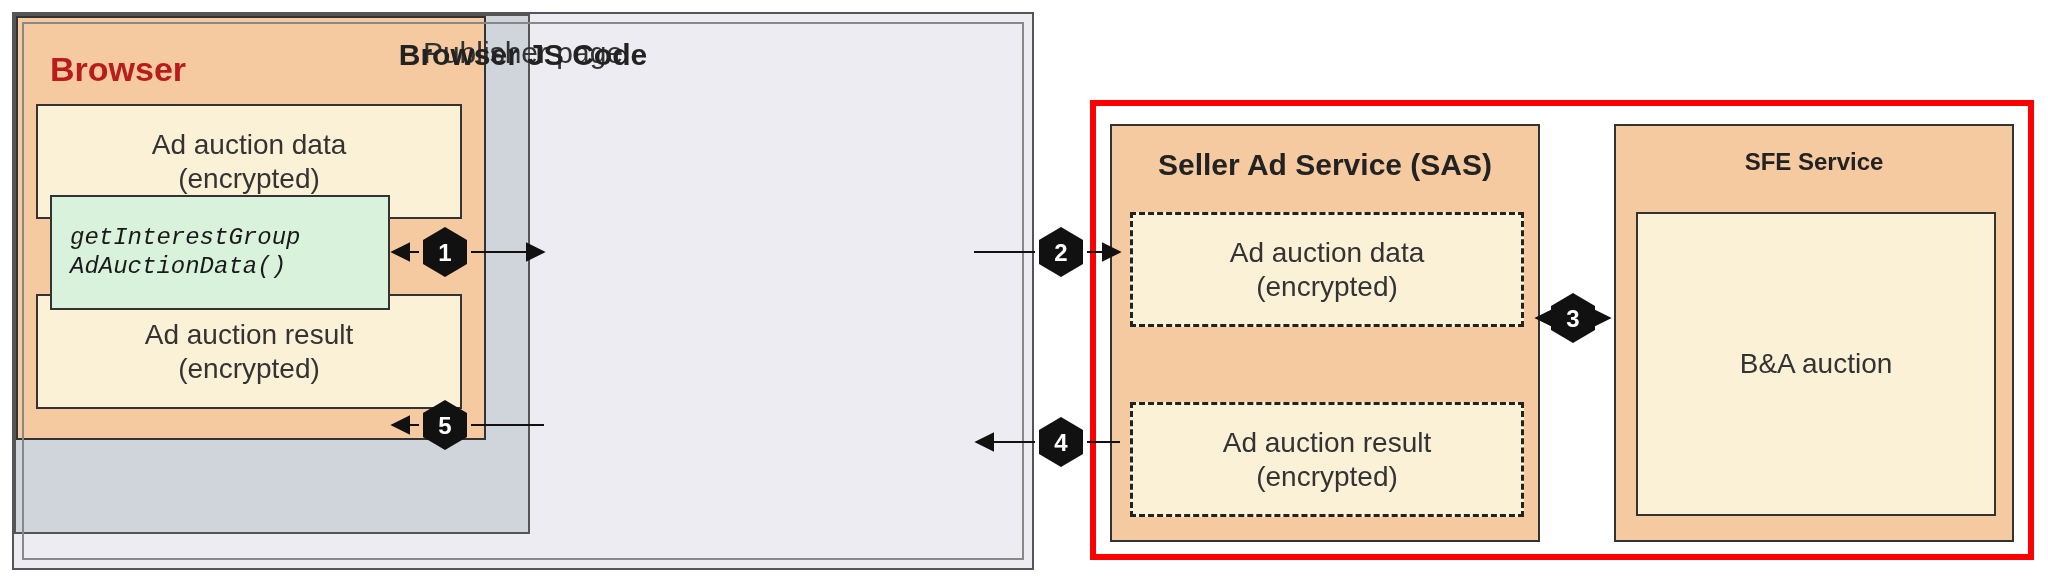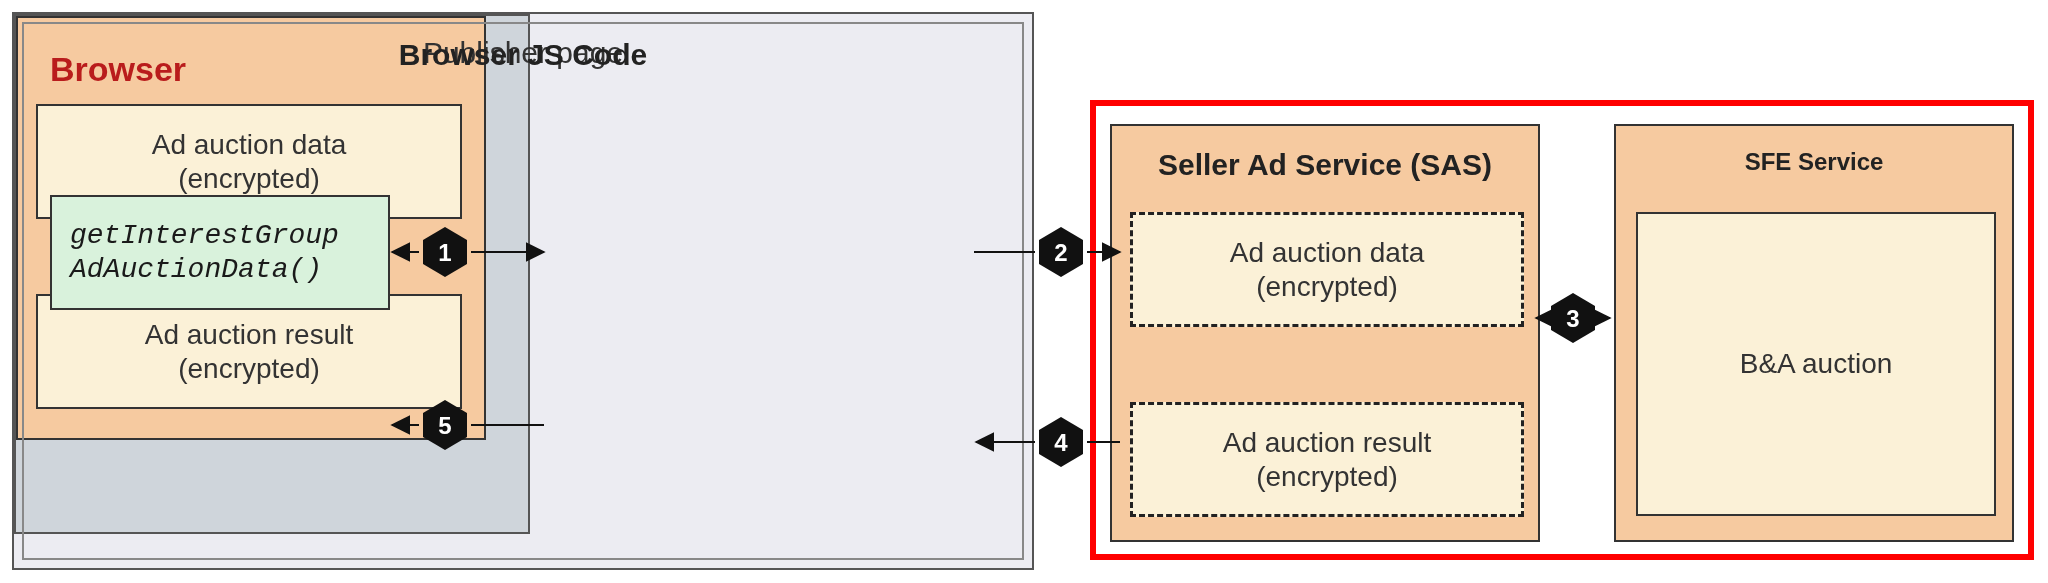--- a/index.html
+++ b/index.html
@@ -83,21 +83,21 @@
   }
 
   
   .api {
     position: absolute;
     background: #d9f2dc;
     border: 2px solid #333;
     display:flex; align-items:center; justify-content:center;
     font-family:"Courier New", Courier, monospace;
     font-style: italic;
-    font-size: 28px;
+    font-size: 24px;
     color: #1a1a1a;
     padding: 0 18px;
     text-align:left;
     line-height:1.2;
   }
   .api-gig { left: 50px; top: 195px; width: 340px; height: 115px; }
   .api-run { left: 50px; top: 385px; width: 340px; height: 80px; }
 
   
   .red-container {

